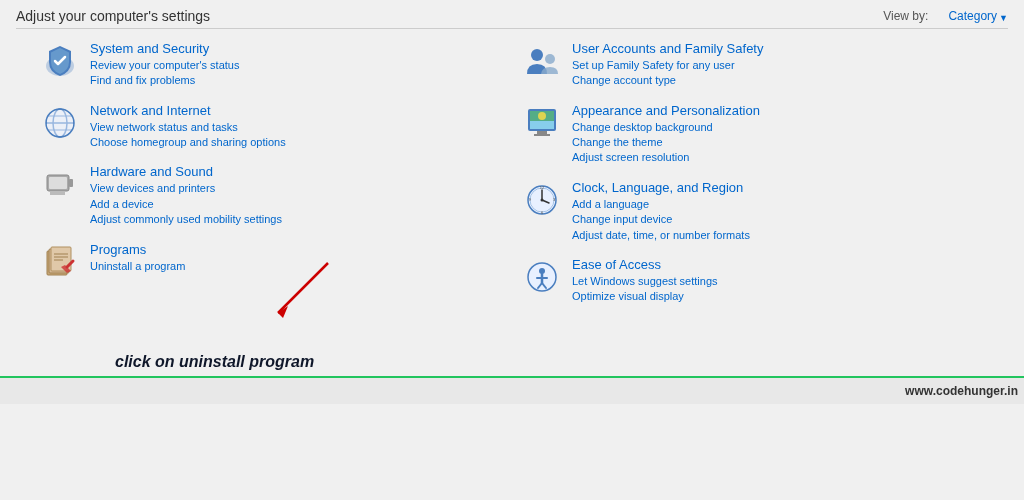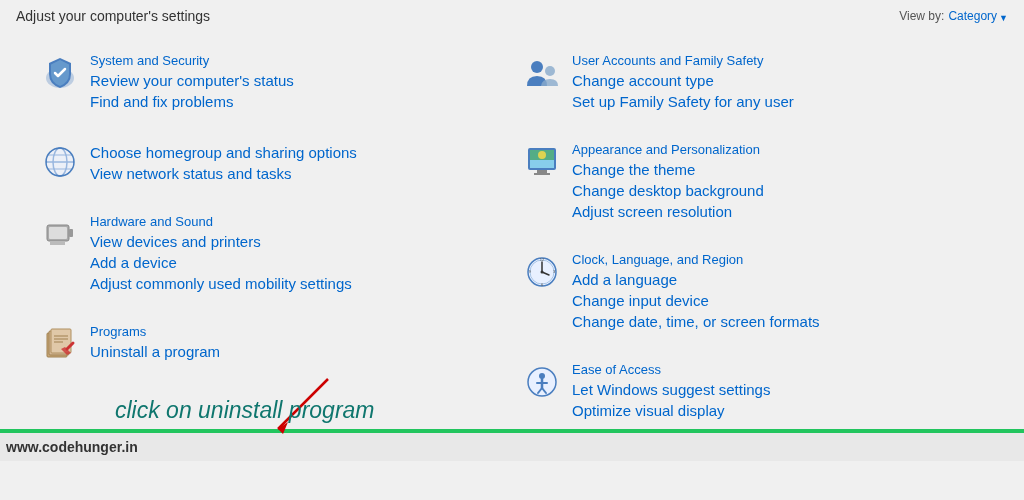--- a/index.html
+++ b/index.html
@@ -31,21 +31,21 @@
 
     .page-title {
       font-size: 14px;
       color: #333;
       font-weight: normal;
     }
 
     .view-by {
       display: flex;
       align-items: center;
-      gap: 4px;
+      gap: 20px;
       font-size: 12px;
       color: #333;
     }
 
     .view-by-label {
       color: #555;
     }
 
     .view-by-value {
       color: #0066cc;
@@ -69,22 +69,21 @@
       display: flex;
       flex: 1;
       padding: 8px 40px;
       gap: 20px;
     }
 
     .column {
       flex: 1;
       display: flex;
       flex-direction: column;
-      gap: 30px;
-      margin-top: 13px;
+      gap: 14px;
     }
 
     .category-item {
       display: flex;
       align-items: flex-start;
       gap: 10px;
       cursor: pointer;
     }
 
     .category-icon {
@@ -102,32 +101,32 @@
     }
 
     .category-title {
       font-size: 13px;
       color: #0066cc;
       cursor: pointer;
       margin-bottom: 2px;
     }
 
     .category-link {
-      font-size: 15px;
+      font-size: 11px;
       color: #0066cc;
       cursor: pointer;
       line-height: 1.4;
     }
 
     .footer {
-      text-align: left;
+      text-align: right;
       padding: 6px;
       background: #e8e8e8;
-      border-top: 4px solid #22c55e;
-      font-size: 14px;
+      border-top: 2px solid #22c55e;
+      font-size: 12px;
       font-weight: bold;
       color: #333;
     }
 
     svg.icon { width: 38px; height: 38px; }
   </style>
 </head>
 <body>
 
 <div class="page-wrapper">
@@ -170,22 +169,23 @@
           <svg class="icon" viewBox="0 0 38 38" xmlns="http://www.w3.org/2000/svg">
             <circle cx="19" cy="19" r="14" fill="none" stroke="#4a7ebf" stroke-width="1.5"></circle>
             <ellipse cx="19" cy="19" rx="7" ry="14" fill="none" stroke="#4a7ebf" stroke-width="1.5"></ellipse>
             <line x1="5" y1="19" x2="33" y2="19" stroke="#4a7ebf" stroke-width="1.5"></line>
             <line x1="7" y1="12" x2="31" y2="12" stroke="#4a7ebf" stroke-width="1"></line>
             <line x1="7" y1="26" x2="31" y2="26" stroke="#4a7ebf" stroke-width="1"></line>
             <circle cx="19" cy="19" r="13" fill="#e8f0ff" opacity="0.5"></circle>
           </svg>
         </div>
         <div class="category-text">
+          <span class="category-title">Network and Internet</span>
+          <span class="category-link">View network status and tasks</span>
           <span class="category-link">Choose homegroup and sharing options</span>
-          <span class="category-link">View network status and tasks</span>
         </div>
       </div>
 
       <div class="category-item">
         <div class="category-icon">
           <svg class="icon" viewBox="0 0 38 38" xmlns="http://www.w3.org/2000/svg">
             <rect x="6" y="10" width="22" height="16" rx="2" fill="#aaa" stroke="#888" stroke-width="1"></rect>
             <rect x="8" y="12" width="18" height="12" rx="1" fill="#ddd"></rect>
             <rect x="28" y="14" width="4" height="8" rx="1" fill="#999"></rect>
             <circle cx="11" cy="28" r="2" fill="#888"></circle>
@@ -228,41 +228,41 @@
         <div class="category-icon">
           <svg class="icon" viewBox="0 0 38 38" xmlns="http://www.w3.org/2000/svg">
             <circle cx="14" cy="13" r="6" fill="#4a7ebf"></circle>
             <path d="M4 32 Q4 22 14 22 Q24 22 24 32" fill="#4a7ebf"></path>
             <circle cx="27" cy="17" r="5" fill="#88aacc" opacity="0.8"></circle>
             <path d="M18 32 Q19 25 27 25 Q35 25 35 32" fill="#88aacc" opacity="0.8"></path>
           </svg>
         </div>
         <div class="category-text">
           <span class="category-title">User Accounts and Family Safety</span>
+          <span class="category-link">Set up Family Safety for any user</span>
           <span class="category-link">Change account type</span>
-          <span class="category-link">Set up Family Safety for any user</span>
         </div>
       </div>
 
       <div class="category-item">
         <div class="category-icon">
           <svg class="icon" viewBox="0 0 38 38" xmlns="http://www.w3.org/2000/svg">
             <rect x="5" y="5" width="28" height="22" rx="2" fill="#4a7ebf"></rect>
             <rect x="7" y="7" width="24" height="18" fill="#87ceeb"></rect>
             <rect x="7" y="7" width="24" height="10" fill="#228b22" opacity="0.5"></rect>
             <rect x="7" y="17" width="24" height="8" fill="#87ceeb"></rect>
             <circle cx="19" cy="12" r="4" fill="#ffdd44" opacity="0.8"></circle>
             <rect x="14" y="27" width="10" height="3" fill="#888"></rect>
             <rect x="11" y="30" width="16" height="2" fill="#888"></rect>
           </svg>
         </div>
         <div class="category-text">
           <span class="category-title">Appearance and Personalization</span>
+          <span class="category-link">Change desktop background</span>
           <span class="category-link">Change the theme</span>
-          <span class="category-link">Change desktop background</span>
           <span class="category-link">Adjust screen resolution</span>
         </div>
       </div>
 
       <div class="category-item">
         <div class="category-icon">
           <svg class="icon" viewBox="0 0 38 38" xmlns="http://www.w3.org/2000/svg">
             <circle cx="19" cy="19" r="14" fill="#e8f0ff" stroke="#4a7ebf" stroke-width="1.5"></circle>
             <circle cx="19" cy="19" r="12" fill="none" stroke="#6699cc" stroke-width="0.5"></circle>
             <line x1="19" y1="19" x2="19" y2="9" stroke="#333" stroke-width="1.5" stroke-linecap="round"></line>
@@ -271,21 +271,21 @@
             <text x="19" y="8" text-anchor="middle" font-size="4" fill="#555">12</text>
             <text x="31" y="20" text-anchor="middle" font-size="4" fill="#555">3</text>
             <text x="19" y="33" text-anchor="middle" font-size="4" fill="#555">6</text>
             <text x="7" y="20" text-anchor="middle" font-size="4" fill="#555">9</text>
           </svg>
         </div>
         <div class="category-text">
           <span class="category-title">Clock, Language, and Region</span>
           <span class="category-link">Add a language</span>
           <span class="category-link">Change input device</span>
-          <span class="category-link">Change date, time, or screen formats</span>
+          <span class="category-link">Adjust date, time, or number formats</span>
         </div>
       </div>
 
       <div class="category-item">
         <div class="category-icon">
           <svg class="icon" viewBox="0 0 38 38" xmlns="http://www.w3.org/2000/svg">
             <circle cx="19" cy="19" r="14" fill="#e8f0ff" stroke="#4a7ebf" stroke-width="1.5"></circle>
             <circle cx="19" cy="13" r="3" fill="#4a7ebf"></circle>
             <line x1="19" y1="16" x2="19" y2="25" stroke="#4a7ebf" stroke-width="2.5" stroke-linecap="round"></line>
             <line x1="14" y1="20" x2="24" y2="20" stroke="#4a7ebf" stroke-width="2" stroke-linecap="round"></line>
@@ -301,20 +301,20 @@
       </div>
 
     </div>
   </div>
 
   <div style="position: relative; height: 70px; padding: 0 40px;">
     <svg style="position: absolute; top: -55px; left: 258px;" width="80" height="70" viewBox="0 0 80 70">
       <line x1="70" y1="5" x2="20" y2="55" stroke="#cc0000" stroke-width="2.5"></line>
       <polygon points="20,55 30,48 25,60" fill="#cc0000"></polygon>
     </svg>
-    <span style="position: absolute; bottom: 5px; left: 115px; font-size: 23px; font-weight: normal; color: #0f766e; font-style: italic;">click on uninstall program</span>
+    <span style="position: absolute; bottom: 5px; left: 115px; font-size: 16px; font-weight: bold; color: #0f172a; font-style: italic;">click on uninstall program</span>
   </div>
 
   <div class="footer">
     <span>www.codehunger.in</span>
   </div>
 
 </div>
 
 </body></html>

